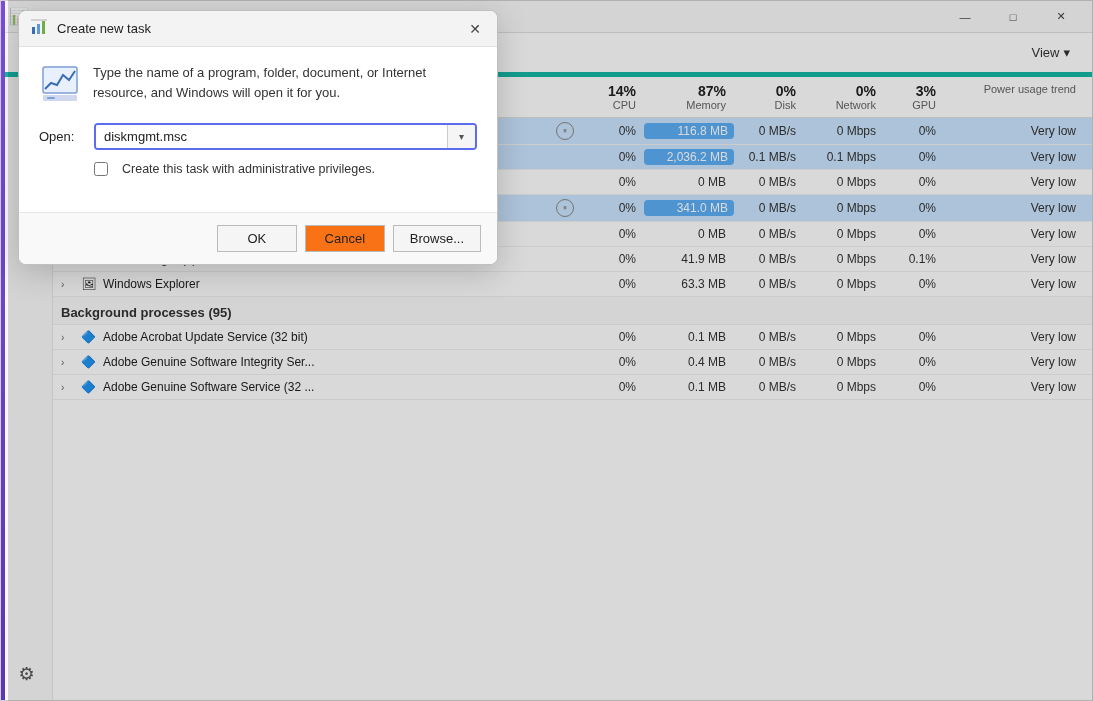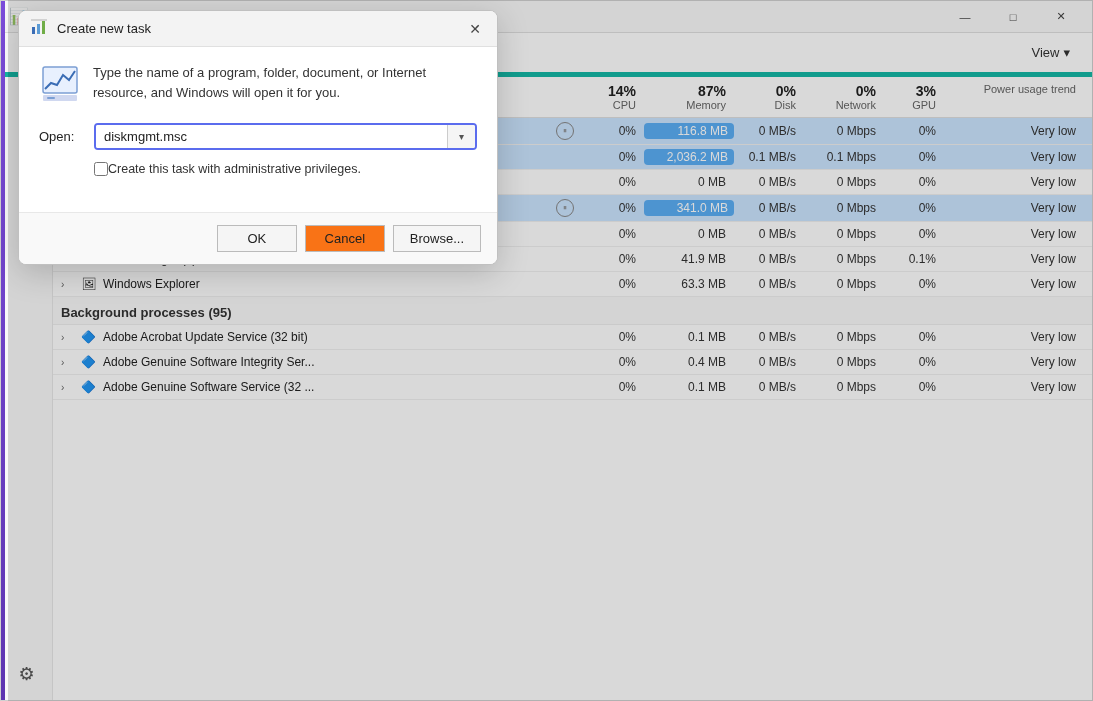--- a/index.html
+++ b/index.html
@@ -393,21 +393,21 @@
       border-left: 1px solid #ccc;
       background: #f5f5f5;
       cursor: pointer;
       font-size: 10px;
       color: #555;
     }
 
     .admin-check-row {
       display: flex;
       align-items: center;
-      gap: 0;
+      gap: 14px;
       margin-left: 55px;
       margin-bottom: 20px;
     }
 
     .admin-checkbox {
       width: 14px;
       height: 14px;
       accent-color: #0066cc;
     }
 

